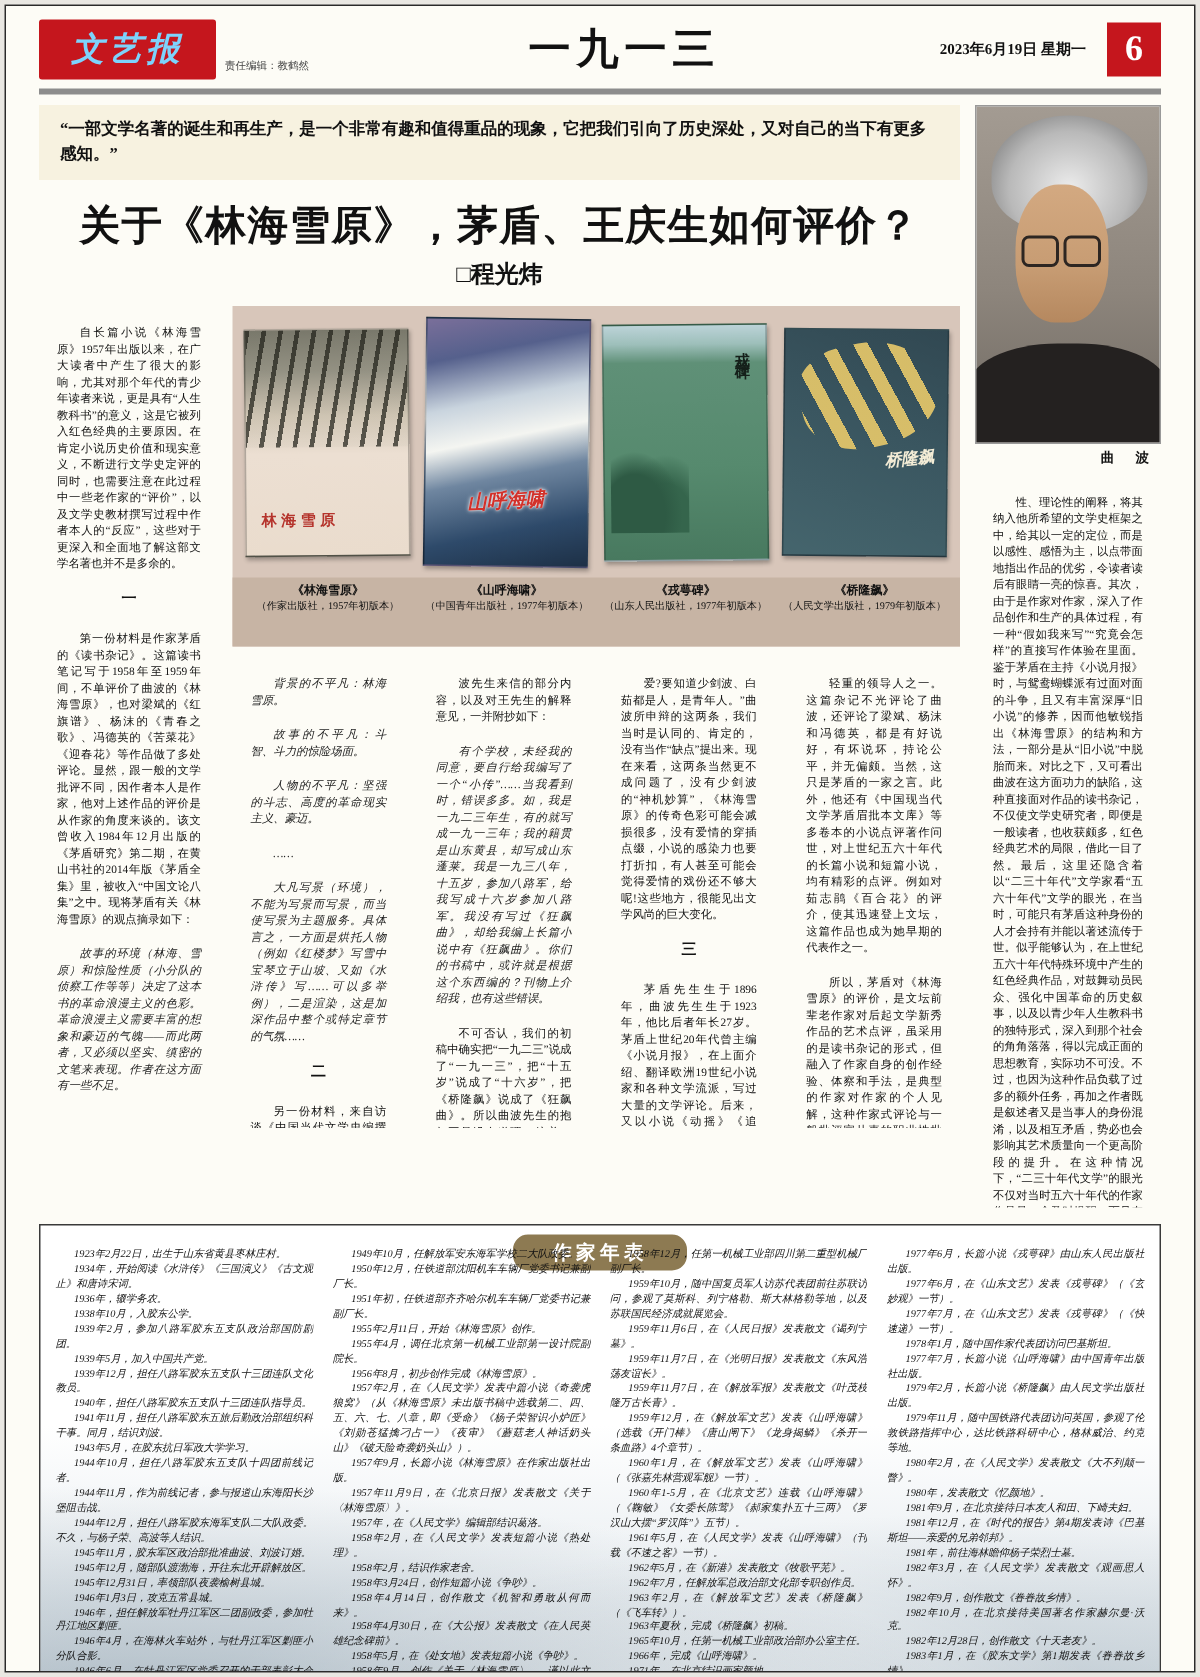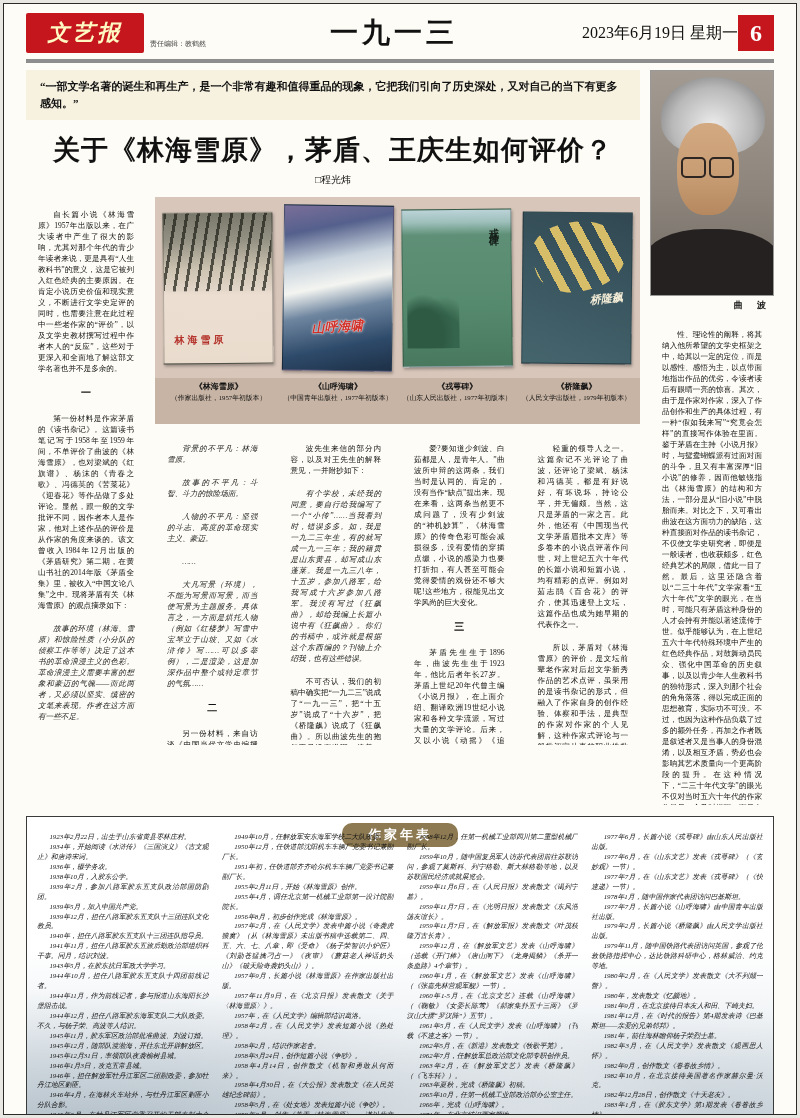--- a/index.html
+++ b/index.html
@@ -2,39 +2,39 @@
 <html><head>
 <meta charset="utf-8">
 <style>
   html,body{margin:0;padding:0;background:#e9e7e2;}
   body{width:800px;height:1118px;font-family:"Liberation Serif", serif;color:#111;}
   .page{position:relative;width:794px;height:1112px;margin:3px auto 0;border:1px solid #2a2a2a;
         box-sizing:border-box;background:#fdfcf6;padding:6px 22px 8px;overflow:hidden;}
 
   
   .header{display:flex;align-items:center;height:46px;}
-  .masthead{width:118px;height:40px;background:#c5161d;color:#fef9c3;display:flex;align-items:center;justify-content:center;
+  .masthead{width:118px;height:40px;background:#c5161d;color:#7dd3fc;display:flex;align-items:center;justify-content:center;
             font-weight:bold;font-style:italic;font-size:22px;letter-spacing:3px;border-radius:2px;flex-shrink:0;}
   .editor-note{font-size:7px;color:#444;margin:22px 0 0 6px;white-space:nowrap;}
   .section-title{flex:1;text-align:center;font-family:"Liberation Sans",sans-serif;font-weight:bold;font-size:28px;letter-spacing:4px;}
-  .date{font-size:16px;white-space:nowrap;}
+  .date{font-size:10px;margin-right:14px;white-space:nowrap;font-weight:bold;}
   .page-num{width:36px;height:36px;background:#c5161d;color:#fff;display:flex;align-items:center;justify-content:center;
             font-size:24px;font-weight:bold;flex-shrink:0;}
   .rule{height:4px;background:#8d8d8d;margin:3px 0 7px;}
 
   
   .top-flex{display:flex;gap:10px;}
   .left-main{flex:1;min-width:0;}
   .right-rail{width:124px;flex-shrink:0;}
 
   .quote-band{background:#f7f2e0;padding:8px 12px 8px 14px;font-weight:bold;font-size:11px;line-height:1.55;}
   .headline{text-align:center;padding:12px 0 2px;}
   .headline-title{font-size:27px;font-weight:bold;margin:0;letter-spacing:1px;}
   .headline-sub{font-size:13px;font-weight:bold;margin-top:8px;}
-  .headline-author{font-size:10px;margin-top:5px;}
+  .headline-author{font-size:16px;margin-top:5px;font-weight:bold;}
 
   .article-row{display:flex;gap:9px;margin-top:8px;}
   .col{font-size:7.6px;line-height:1.45;text-align:justify;}
   .col p{margin:12px;text-indent:2em;}
   .col p.quote{font-style:italic;color:#222;}
   .sec-head{text-align:center;font-weight:bold;font-size:10px;margin:6px 0 5px;text-indent:0;}
   .col-1{width:120px;height:536px;overflow:hidden;flex-shrink:0;}
   .mid{flex:1;min-width:0;display:flex;flex-direction:column;}
   .mid-cols{display:flex;gap:9px;margin-top:7px;height:314px;overflow:hidden;}
   .mid-col{flex:1;min-width:0;overflow:hidden;}

